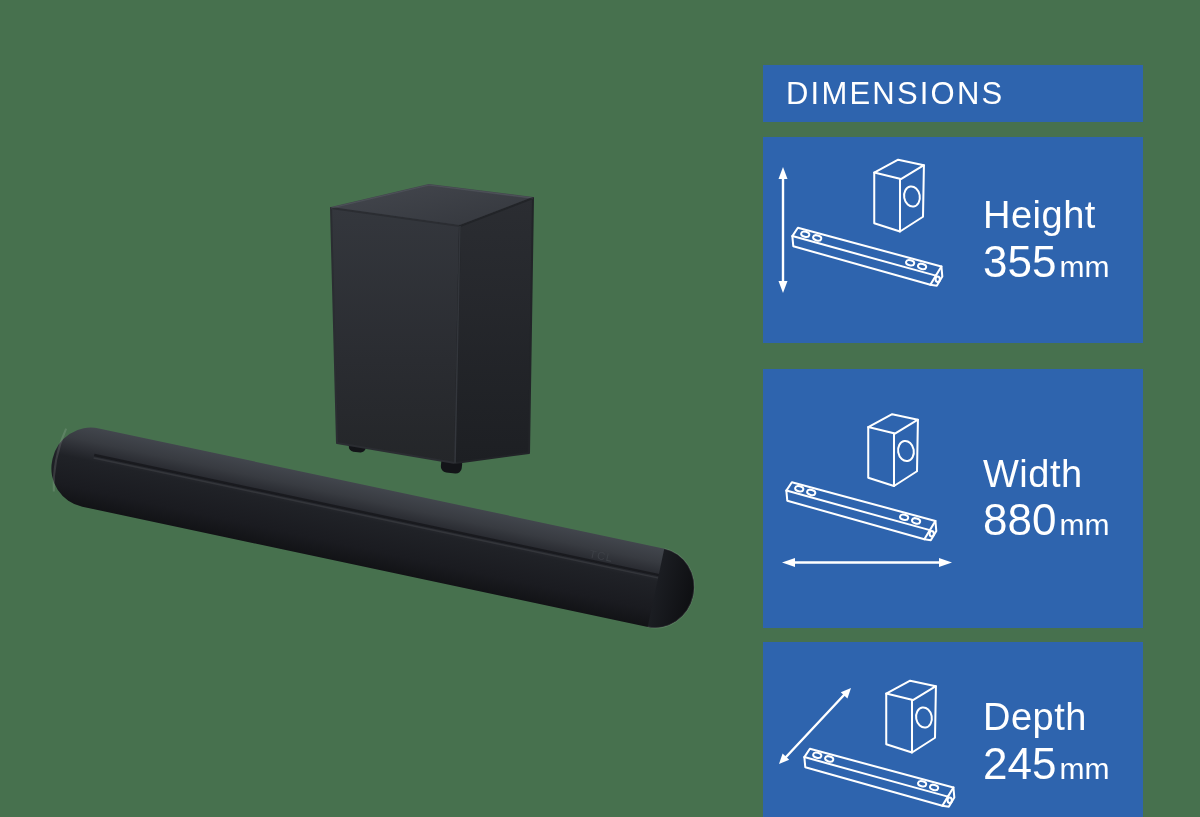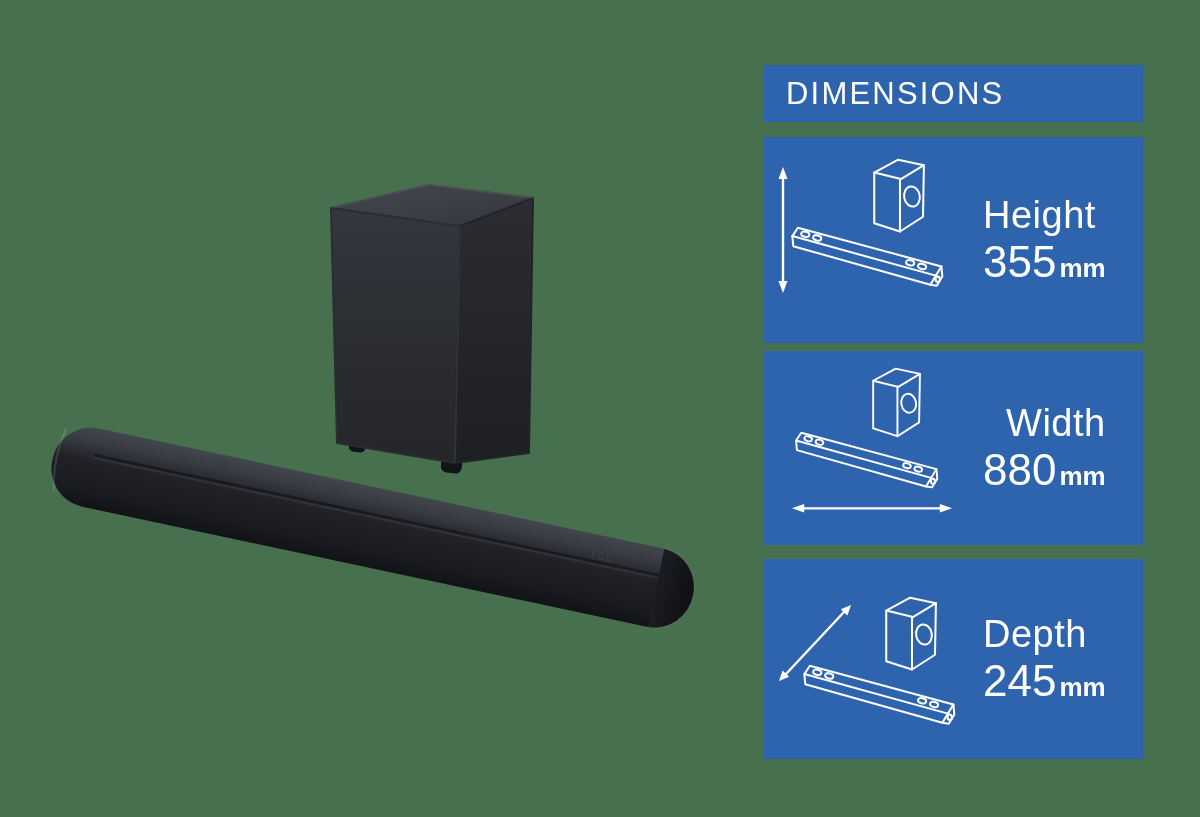--- a/index.html
+++ b/index.html
@@ -43,21 +43,21 @@
     letter-spacing: 2.2px;
     font-weight: 400;
   }
   .dim-panel {
     position: relative;
     width: 380px;
     background: #2e64ae;
     color: #ffffff;
   }
   .dim-panel.p1 { height: 206px; margin-top: 15px; }
-  .dim-panel.p2 { height: 194px; margin-top: 8px; text-align: right; }
+  .dim-panel.p2 { height: 259px; margin-top: 26px; }
   .dim-panel.p3 { height: 200px; margin-top: 14px; }
   .panel-art {
     position: absolute;
     left: 0;
     top: 0;
     width: 380px;
     height: 100%;
   }
   .panel-text {
     position: absolute;
@@ -78,23 +78,23 @@
     display: flex;
     align-items: baseline;
     margin-top: 4px;
   }
   .panel-value .num {
     font-size: 44px;
     line-height: 1;
     font-weight: 400;
   }
   .panel-value .unit {
-    font-size: 26px;
+    font-size: 30px;
     margin-left: 3px;
-    font-weight: 700;
+    font-weight: 400;
   }
   .lineart { stroke: #ffffff; stroke-width: 2.2; fill: none; stroke-linecap: round; stroke-linejoin: round; }
   .arrowline { stroke: #ffffff; stroke-width: 2.4; stroke-linecap: round; }
   .arrowhead { fill: #ffffff; stroke: none; }
   .hidden-defs { position: absolute; width: 0; height: 0; overflow: hidden; }
 </style>
 </head>
 <body>
 
 <div class="stage">

